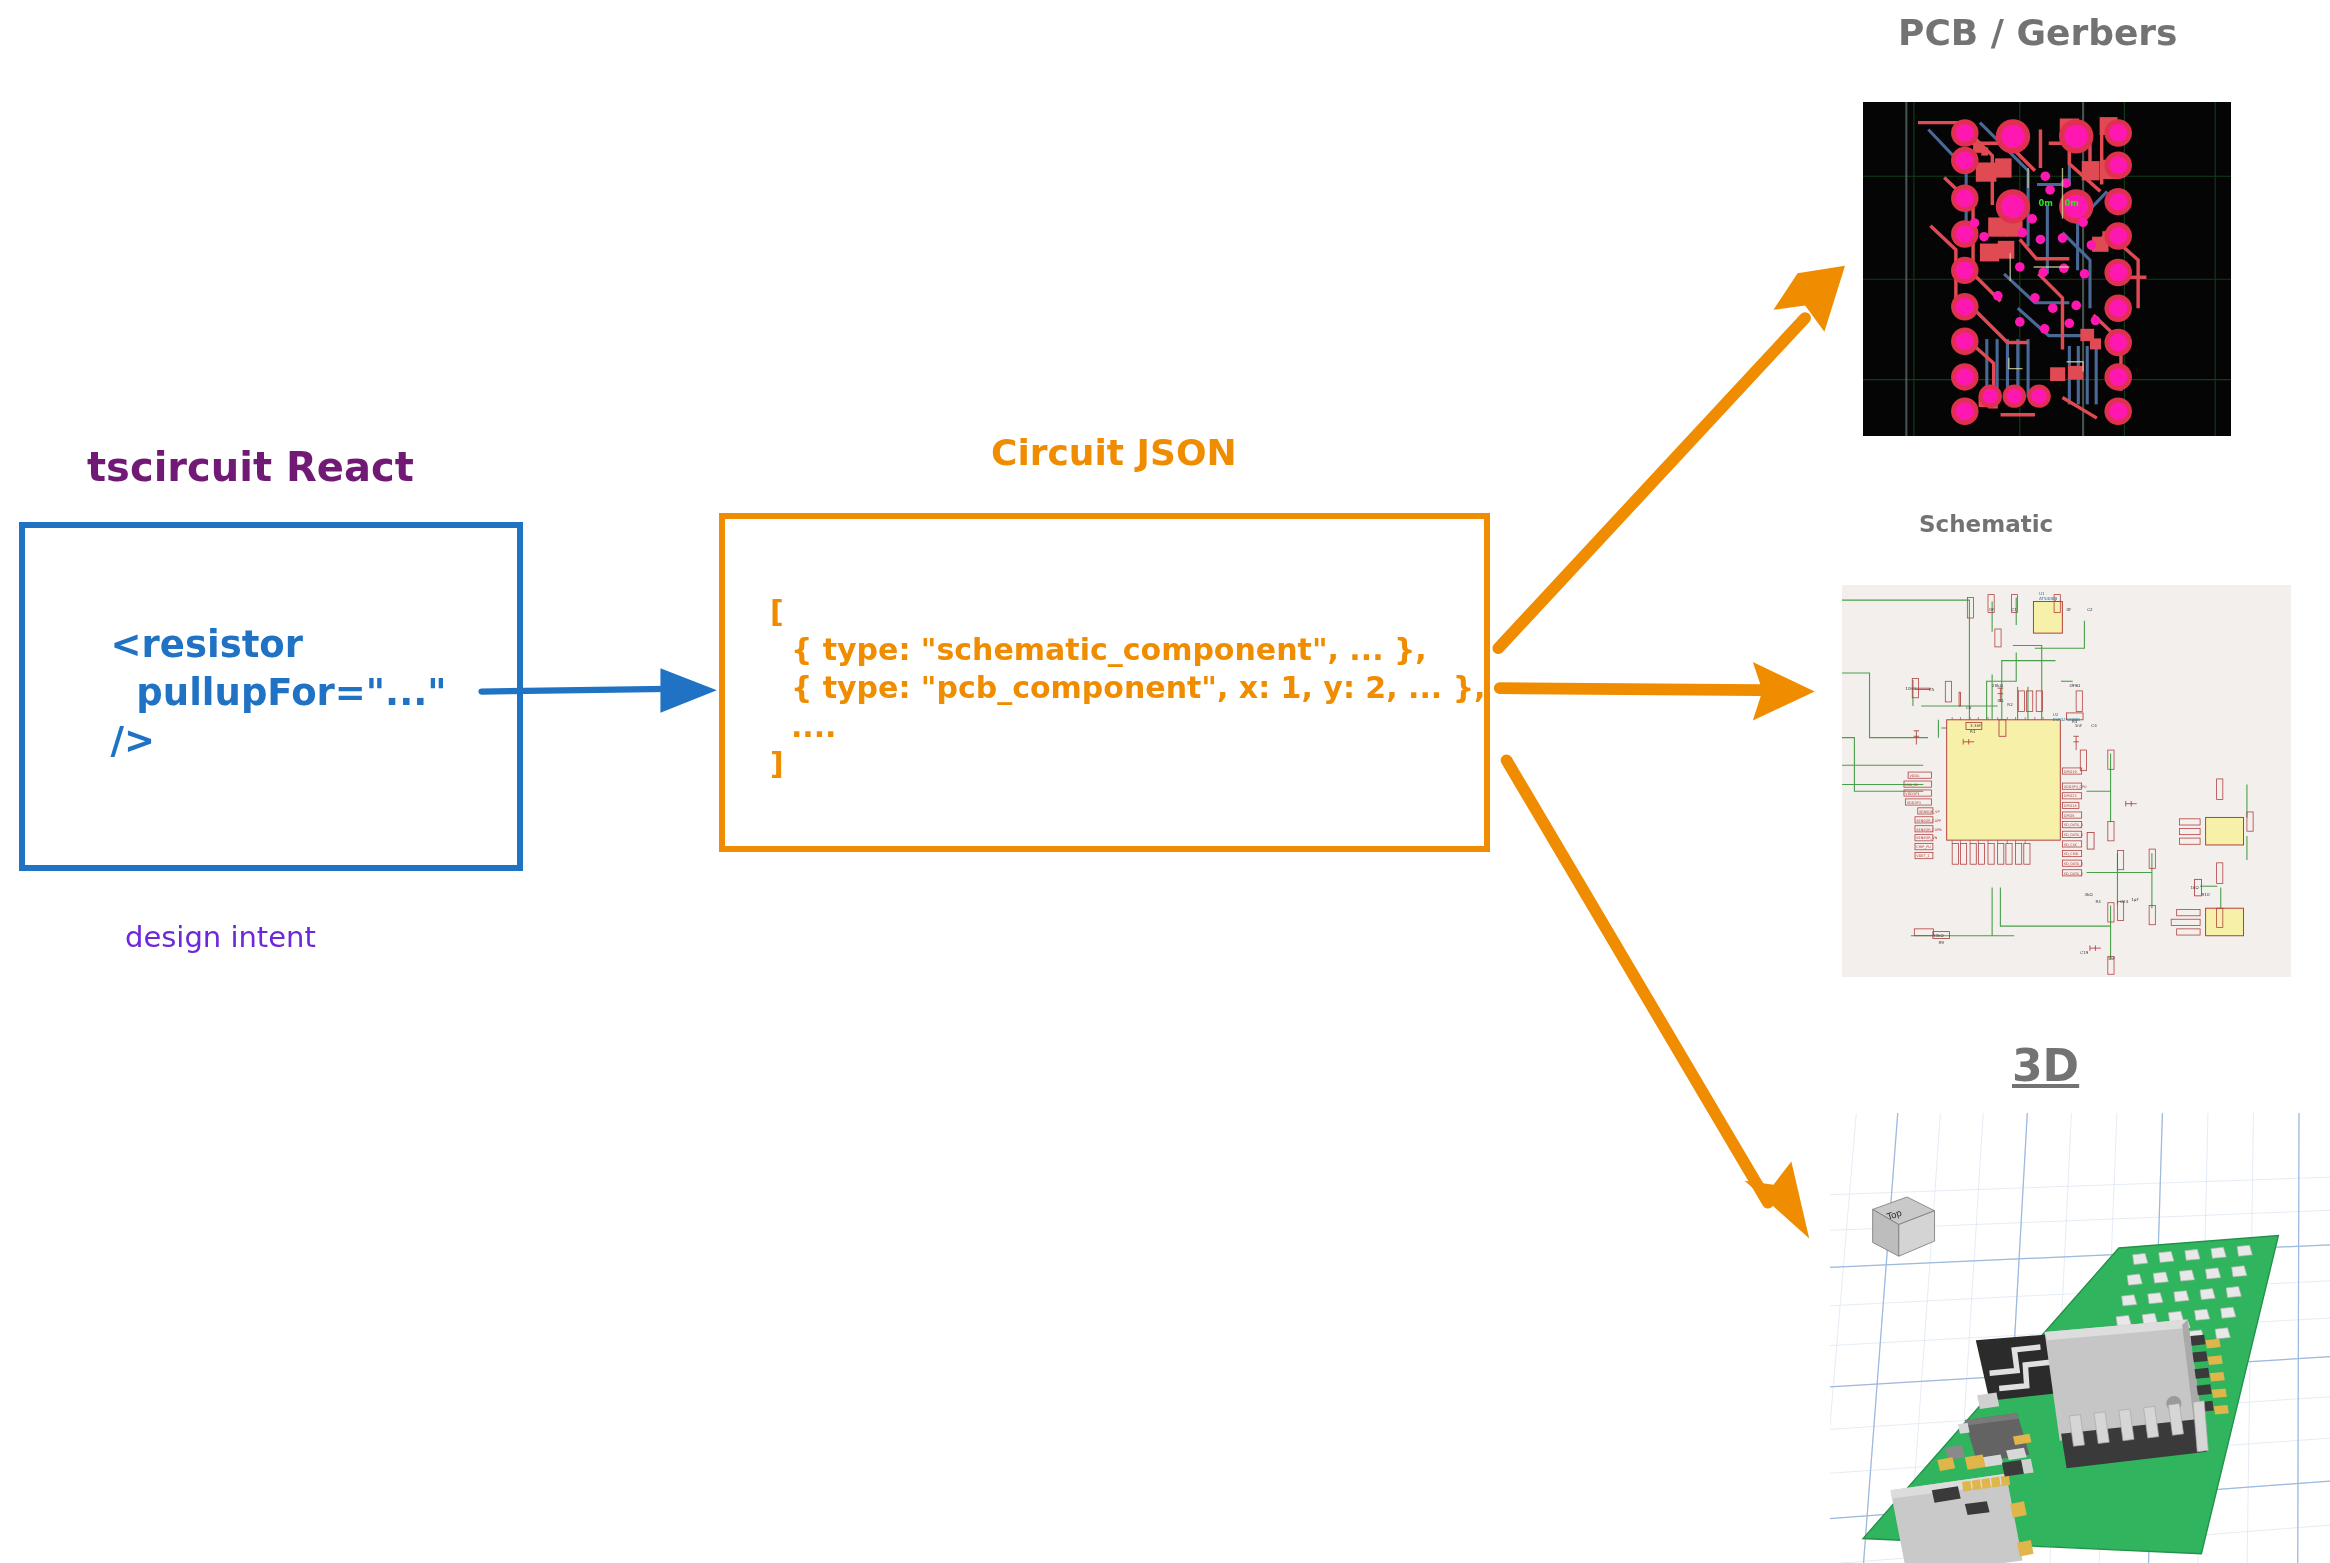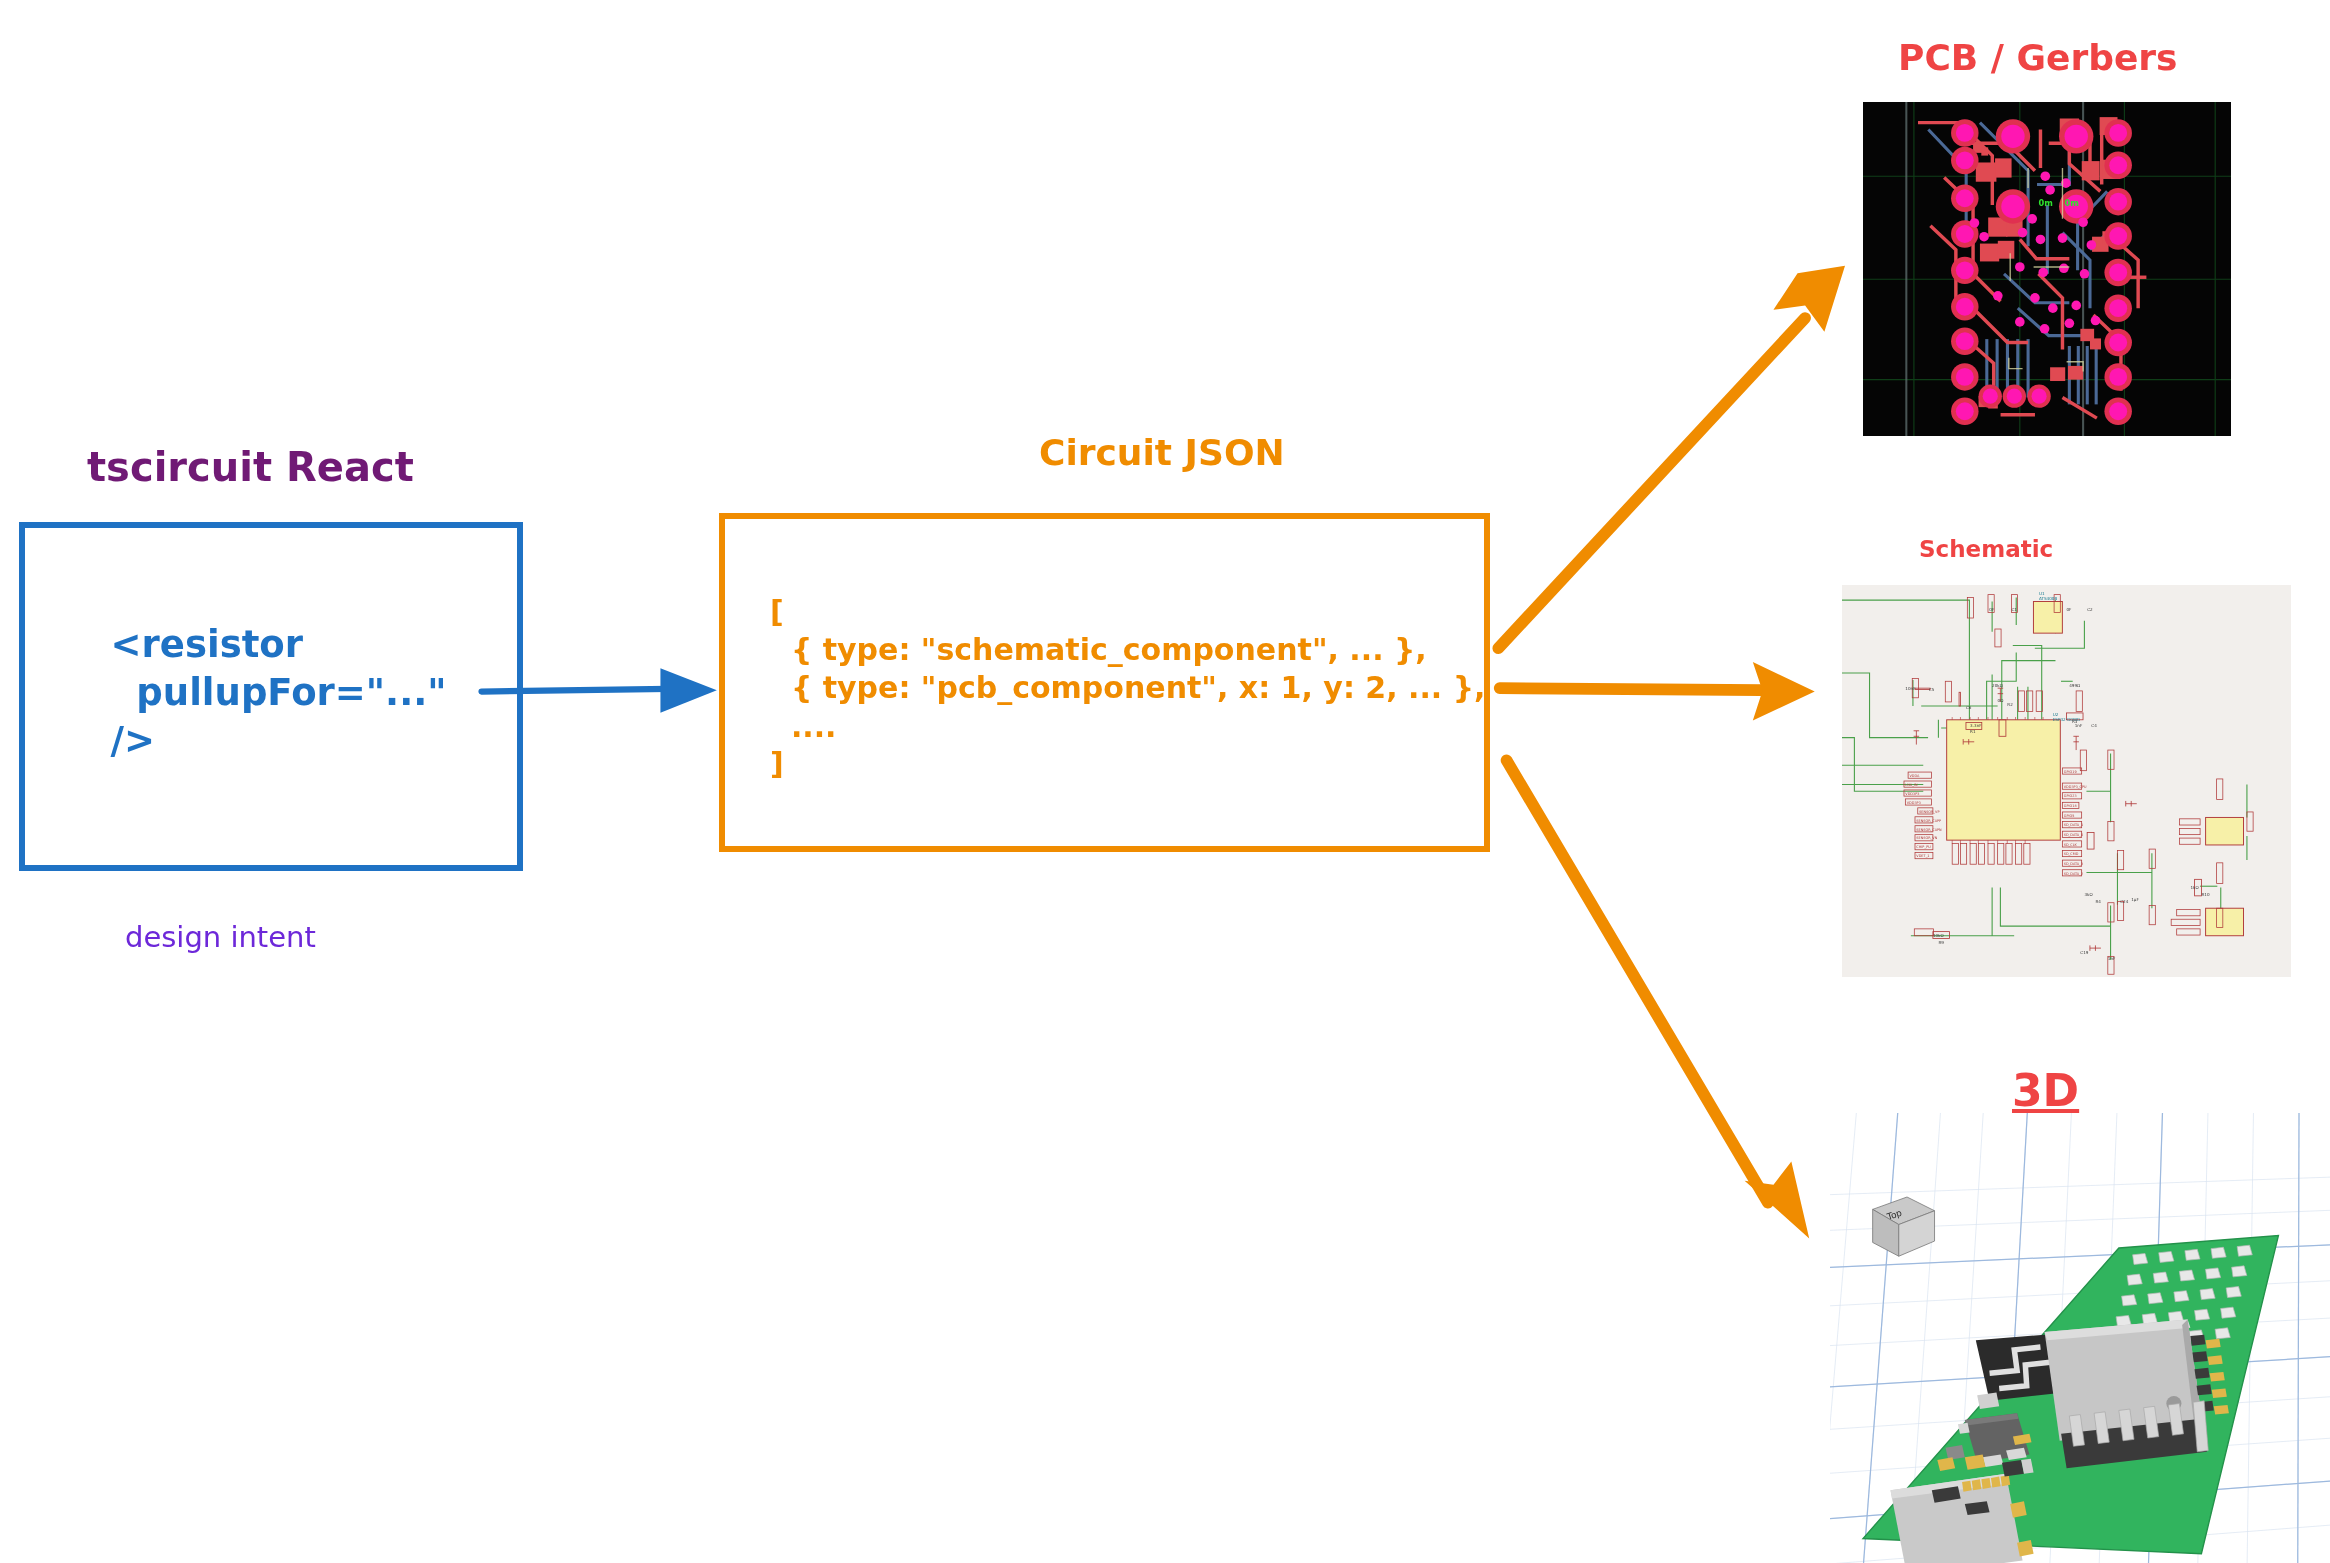--- a/index.html
+++ b/index.html
@@ -2,22 +2,22 @@
 <html style="font-size:11px"><head>
 <meta charset="utf-8">
 <style>
   html,body{margin:0;padding:0;background:#ffffff;}
   body{width:2330px;height:1564px;position:relative;overflow:hidden;
        font-family:"DejaVu Sans","Liberation Sans",sans-serif;}
   .stage{position:absolute;left:0;top:0;width:2330px;height:1564px;}
 
   .lbl{position:absolute;white-space:nowrap;font-weight:700;}
   .lbl-blue{color:#701a75;}
-  .lbl-orange{color:#f08c00;margin-left:48px;}
-  .lbl-teal{color:#ef4444;margin-top:25px;}
+  .lbl-orange{color:#f08c00;}
+  .lbl-teal{color:#737373;}
   .cap{position:absolute;white-space:nowrap;color:#6d28d9;font-weight:400;}
 
   .box{position:absolute;background:#ffffff;box-sizing:border-box;}
   .box-blue{border:6.2px solid #1f72c4;}
   .box-orange{border:6.2px solid #f08c00;}
 
   .code-blue{position:absolute;color:#1f72c4;font-weight:700;white-space:pre;line-height:1.32;}
   .code-orange{position:absolute;color:#f08c00;font-weight:600;white-space:pre;line-height:1.42;}
 
   .panel{position:absolute;overflow:hidden;}

